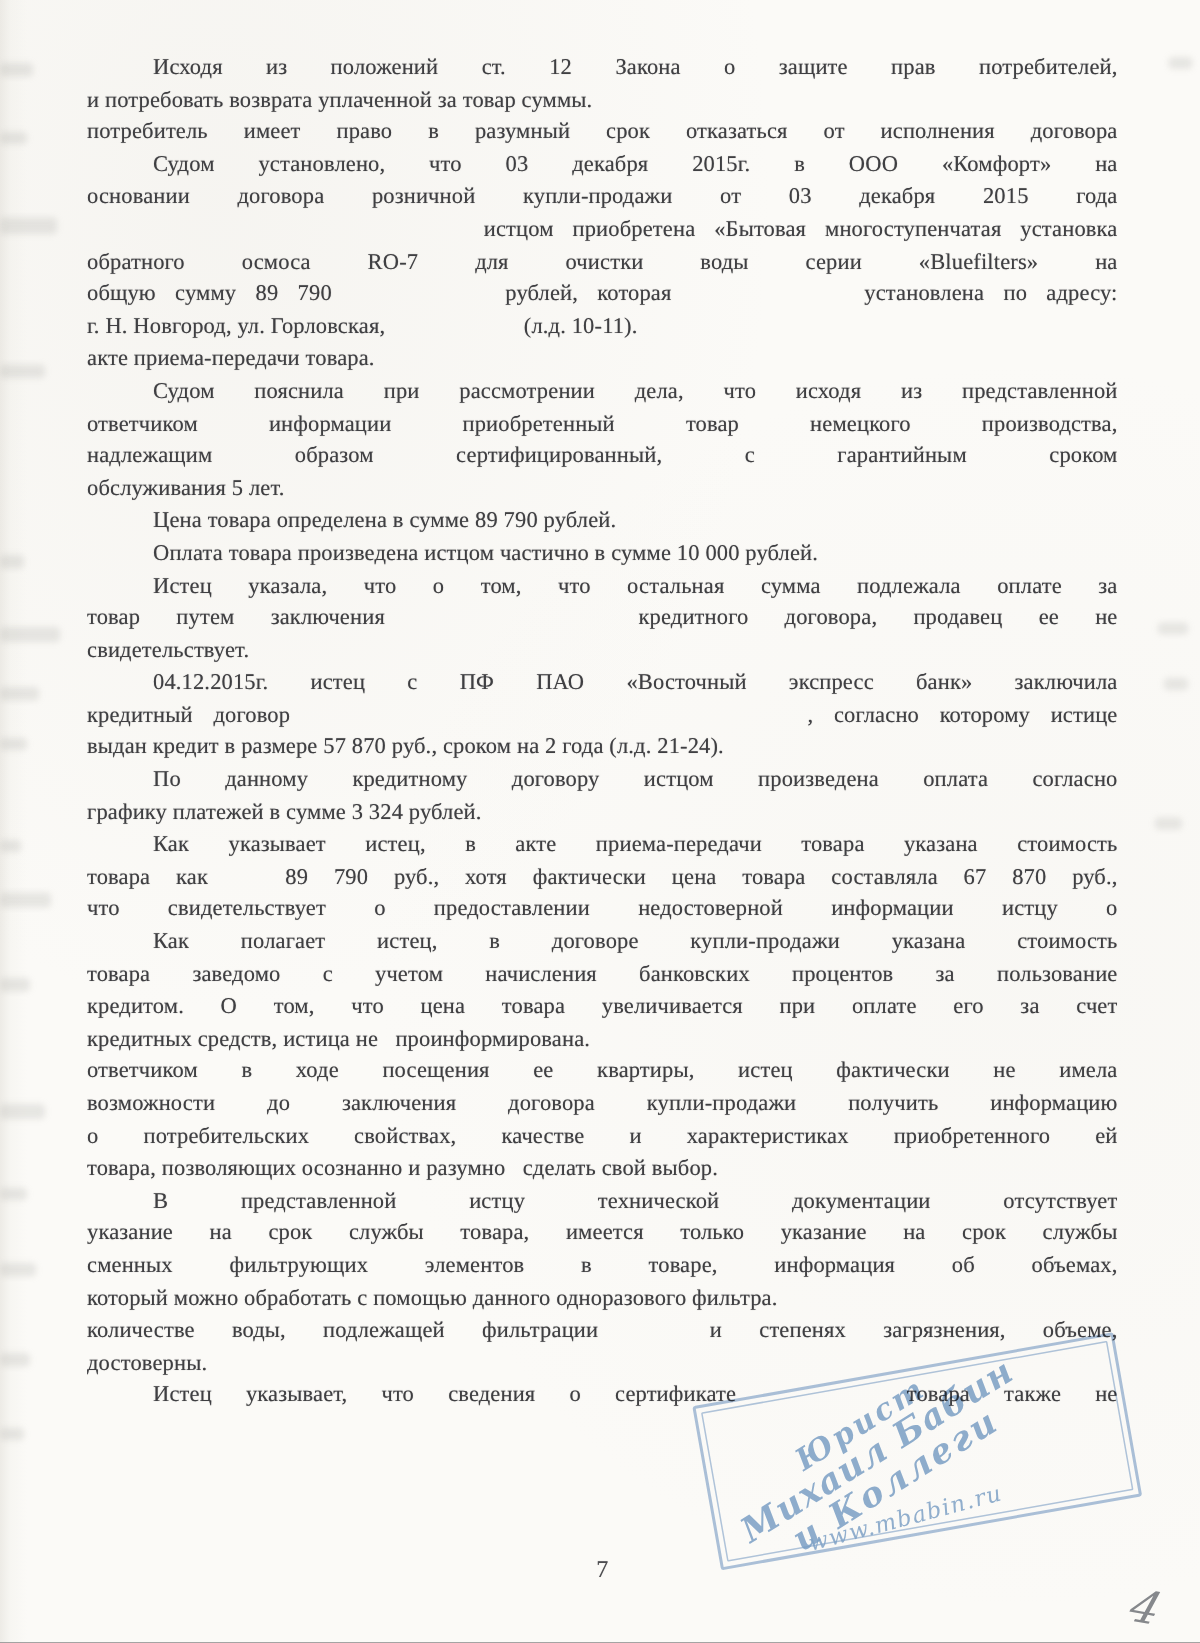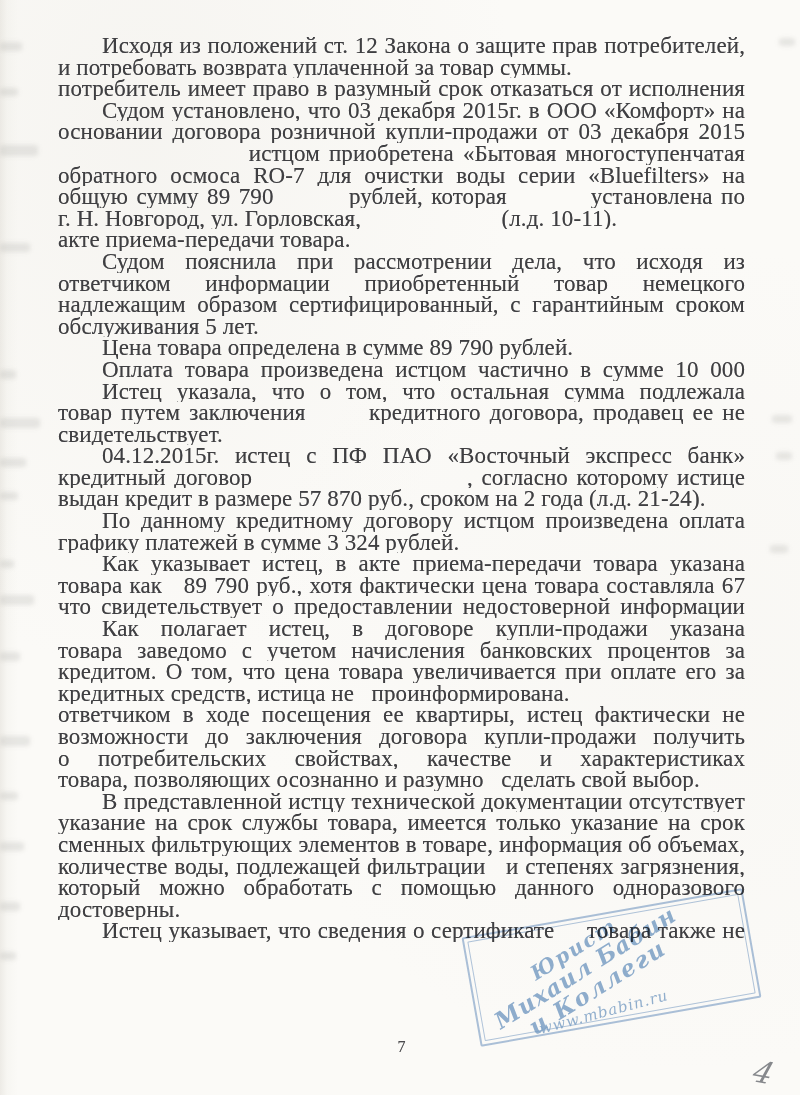--- a/index.html
+++ b/index.html
@@ -11,21 +11,21 @@
       radial-gradient(ellipse at 18% 12%, rgba(225,222,215,0.20), rgba(0,0,0,0) 40%),
       radial-gradient(ellipse at 85% 60%, rgba(230,228,222,0.12), rgba(0,0,0,0) 45%),
       linear-gradient(90deg, #edebe6 0px, #f7f6f2 7px, #fbfaf7 18px, #fbfaf7 100%);
     overflow:hidden;
     font-family:"Liberation Serif", serif;
   }
   #doc-body{
     position:absolute;
     left:58px;top:35px;width:687px;
     color:#3f3f42;
-    font-size:23px;
+    font-size:15px;
     letter-spacing:0.1px;
     text-shadow:0 0 0.6px rgba(63,63,66,0.55);
   }
   .paragraph{margin:0;padding:0;}
   .line{
     height:21.6px;
     line-height:21.6px;
     overflow:hidden;
     text-align:justify;
     text-align-last:justify;
@@ -176,22 +176,22 @@
       <div class="paragraph">
         <div class="line">ответчиком в ходе посещения ее квартиры, истец фактически не имела</div>
         <div class="line">возможности до заключения договора купли-продажи получить информацию</div>
         <div class="line">о потребительских свойствах, качестве и характеристиках приобретенного ей</div>
         <div class="line last">товара, позволяющих осознанно и разумно&nbsp;&nbsp; сделать свой выбор.</div>
       </div>
       <div class="paragraph">
         <div class="line first">В представленной истцу технической документации отсутствует</div>
         <div class="line">указание на срок службы товара, имеется только указание на срок службы</div>
         <div class="line">сменных фильтрующих элементов в товаре, информация об объемах,</div>
+        <div class="line last">который можно обработать с помощью данного одноразового фильтра.</div>
         <div class="line">количестве воды, подлежащей фильтрации&nbsp;&nbsp; и степенях загрязнения, объеме,</div>
-        <div class="line last">который можно обработать с помощью данного одноразового фильтра.</div>
       </div>
       <div class="paragraph">
         <div class="line last">достоверны.</div>
         <div class="line first">Истец указывает, что сведения о сертификате&nbsp;&nbsp;&nbsp;&nbsp; товара также не</div>
       </div>
     </div>
 
   <div id="stamp">
     <div class="inner-border"></div>
     <div class="stamp-text">

